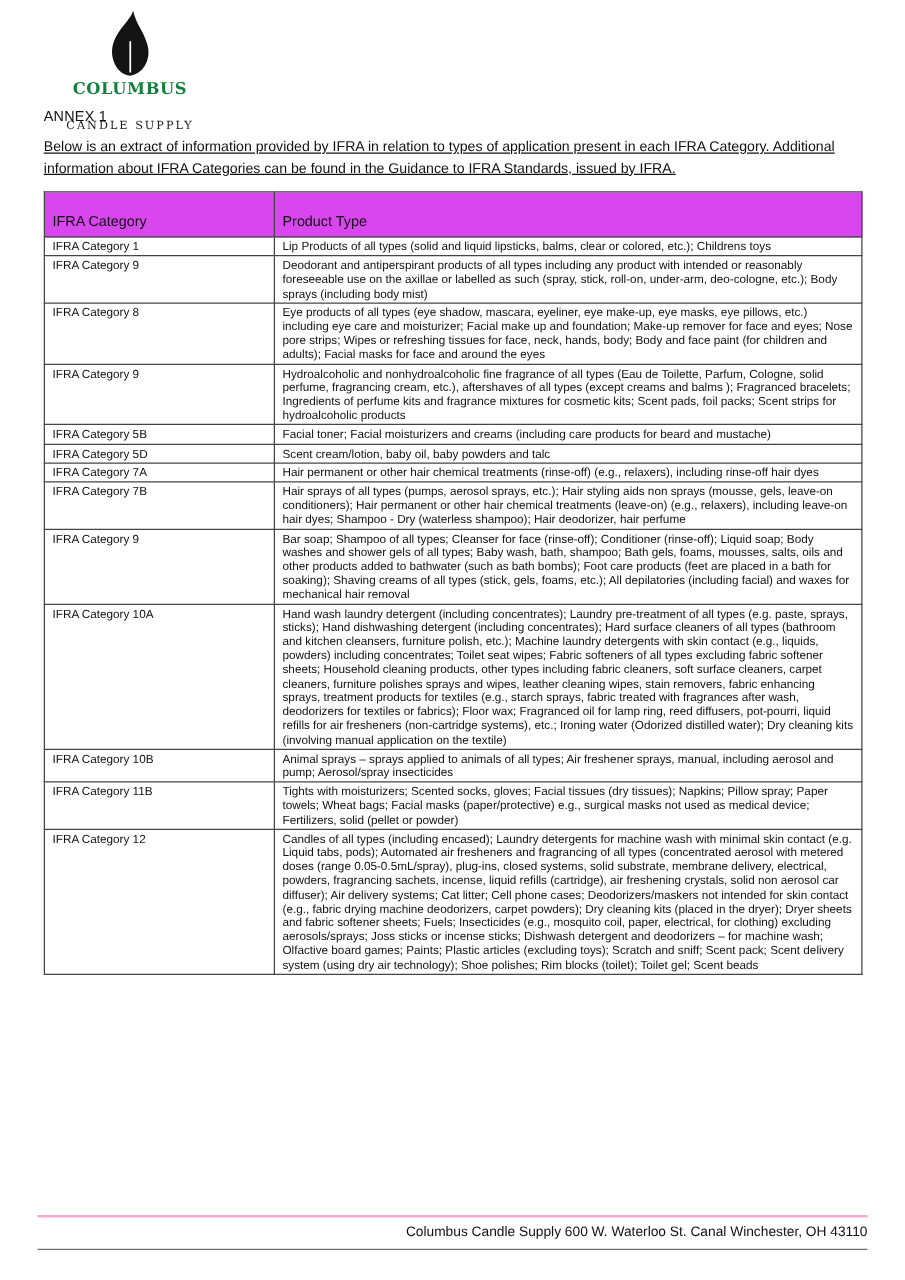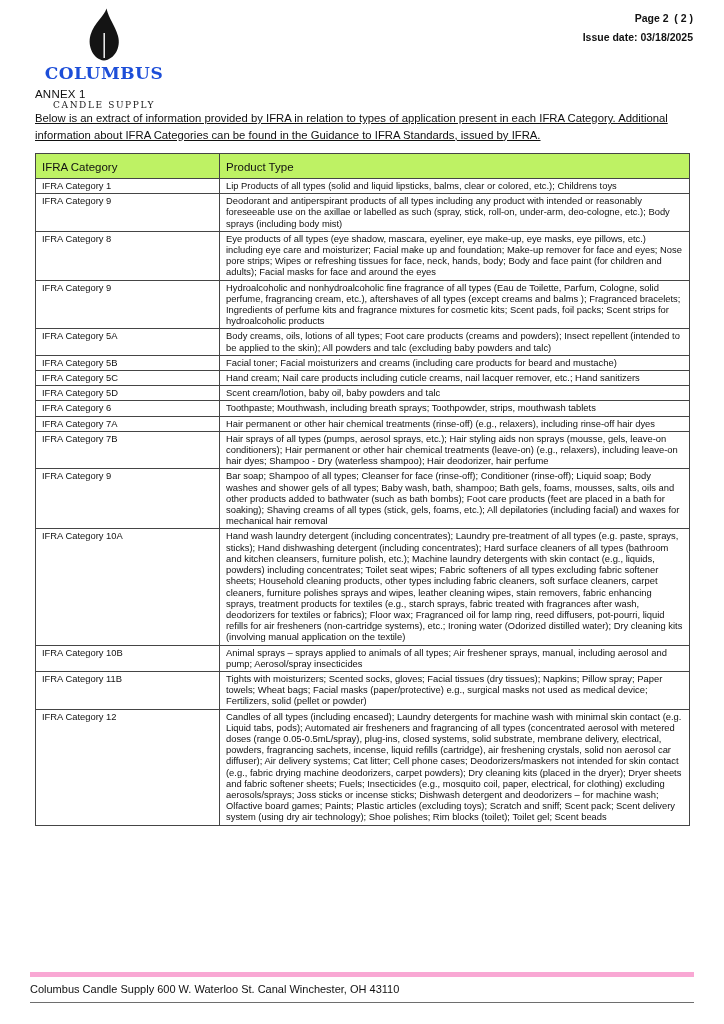--- a/index.html
+++ b/index.html
@@ -10,22 +10,22 @@
     font-family: "Liberation Sans", sans-serif;
     color: #111;
   }
   .page { position: relative; width: 724px; height: 1024px; background: #fff; }
 
   
   .logo { position: absolute; top: 8px; left: 42px; width: 124px; text-align: center; }
   .logo svg { display: block; margin: 0 auto 1px; }
   .logo-name {
     font-family: "DejaVu Serif", serif;
-    font-weight: 700; font-size: 17px; line-height: 1;
-    letter-spacing: 0.5px; color: #1d4ed8; white-space: nowrap;
+    font-weight: 700; font-size: 13px; line-height: 1;
+    letter-spacing: 0.5px; color: #15803d; white-space: nowrap;
   }
   .logo-sub {
     font-family: "DejaVu Serif", serif;
     font-size: 9px; line-height: 1; margin-top: 19px;
     letter-spacing: 1.6px; color: #1b1b1b; white-space: nowrap;
   }
 
   
   .page-info { position: absolute; top: 12px; right: 31px; text-align: right; }
   .page-info .page-label { font-weight: 700; font-size: 10.5px; white-space: pre; }
@@ -41,54 +41,50 @@
     width: 655px; border-collapse: collapse;
     font-size: 9.4px; line-height: 11.2px;
     table-layout: fixed;
   }
   table.ifra th, table.ifra td {
     border: 1px solid #454545;
     vertical-align: top; text-align: left;
     padding: 1px 6px 2px;
   }
   table.ifra thead th {
-    background: #bef264;
+    background: #d946ef;
     font-weight: 400; font-size: 11.5px; line-height: 14px;
-    padding: 6px 6px 4px;
+    padding: 17px 6px 4px;
   }
   col.c1 { width: 184px; }
   td.cat { white-space: nowrap; margin-left: 40px; }
 
   
   .footer {
     position: absolute; top: 972px; left: 30px; right: 30px;
-    border-top: 5px solid #f9a8d4; border-bottom: 1px solid #6e6e6e;
-    text-align: left; font-size: 11px; padding: 6px 0 7px;
+    border-top: 2px solid #f9a8d4; border-bottom: 1px solid #6e6e6e;
+    text-align: right; font-size: 11px; padding: 6px 0 7px;
   }
 </style>
 </head>
 <body>
 
 <div class="page">
 
   <div class="logo">
     <span class="logo-flame">
       <svg width="42" height="56" viewBox="0 0 42 56" aria-hidden="true">
         <path d="M23.5 0.5 C 21.5 8, 11 15, 7.5 27 C 4.2 38.5, 10.5 51.5, 21 52.5 C 31.5 51.5, 38.2 39.5, 35 28 C 31.8 16.5, 26 11.5, 23.5 0.5 Z" fill="#141414"></path>
         <line x1="21.2" y1="25" x2="21.2" y2="50" stroke="#ffffff" stroke-width="1.4"></line>
       </svg>
     </span>
     <div class="logo-name">COLUMBUS</div>
     <div class="logo-sub">CANDLE SUPPLY</div>
   </div>
 
-  <div class="page-info">
-    <div class="page-label">Page 2  ( 2 )</div>
-    <div class="issue-date">Issue date: 03/18/2025</div>
-  </div>
 
   <div class="annex-title">ANNEX 1</div>
 
   <div class="intro">Below is an extract of information provided by IFRA in relation to types of application present in each IFRA Category. Additional information about IFRA Categories can be found in the Guidance to IFRA Standards, issued by IFRA.</div>
 
   <table class="ifra">
     <colgroup>
         <col class="c1">
         <col class="c2">
       </colgroup>
@@ -109,38 +105,26 @@
         </tr>
         <tr>
           <td class="cat">IFRA Category 8</td>
           <td class="pt">Eye products of all types (eye shadow, mascara, eyeliner, eye make-up, eye masks, eye pillows, etc.) including eye care and moisturizer; Facial make up and foundation; Make-up remover for face and eyes; Nose pore strips; Wipes or refreshing tissues for face, neck, hands, body; Body and face paint (for children and adults); Facial masks for face and around the eyes</td>
         </tr>
         <tr>
           <td class="cat">IFRA Category 9</td>
           <td class="pt">Hydroalcoholic and nonhydroalcoholic fine fragrance of all types (Eau de Toilette, Parfum, Cologne, solid perfume, fragrancing cream, etc.), aftershaves of all types (except creams and balms ); Fragranced bracelets; Ingredients of perfume kits and fragrance mixtures for cosmetic kits; Scent pads, foil packs; Scent strips for hydroalcoholic products</td>
         </tr>
         <tr>
-          <td class="cat">IFRA Category 5A</td>
-          <td class="pt">Body creams, oils, lotions of all types; Foot care products (creams and powders); Insect repellent (intended to be applied to the skin); All powders and talc (excluding baby powders and talc)</td>
-        </tr>
-        <tr>
           <td class="cat">IFRA Category 5B</td>
           <td class="pt">Facial toner; Facial moisturizers and creams (including care products for beard and mustache)</td>
         </tr>
         <tr>
-          <td class="cat">IFRA Category 5C</td>
-          <td class="pt">Hand cream; Nail care products including cuticle creams, nail lacquer remover, etc.; Hand sanitizers</td>
-        </tr>
-        <tr>
           <td class="cat">IFRA Category 5D</td>
           <td class="pt">Scent cream/lotion, baby oil, baby powders and talc</td>
-        </tr>
-        <tr>
-          <td class="cat">IFRA Category 6</td>
-          <td class="pt">Toothpaste; Mouthwash, including breath sprays; Toothpowder, strips, mouthwash tablets</td>
         </tr>
         <tr>
           <td class="cat">IFRA Category 7A</td>
           <td class="pt">Hair permanent or other hair chemical treatments (rinse-off) (e.g., relaxers), including rinse-off hair dyes</td>
         </tr>
         <tr>
           <td class="cat">IFRA Category 7B</td>
           <td class="pt">Hair sprays of all types (pumps, aerosol sprays, etc.); Hair styling aids non sprays (mousse, gels, leave-on conditioners); Hair permanent or other hair chemical treatments (leave-on) (e.g., relaxers), including leave-on hair dyes; Shampoo - Dry (waterless shampoo); Hair deodorizer, hair perfume</td>
         </tr>
         <tr>

